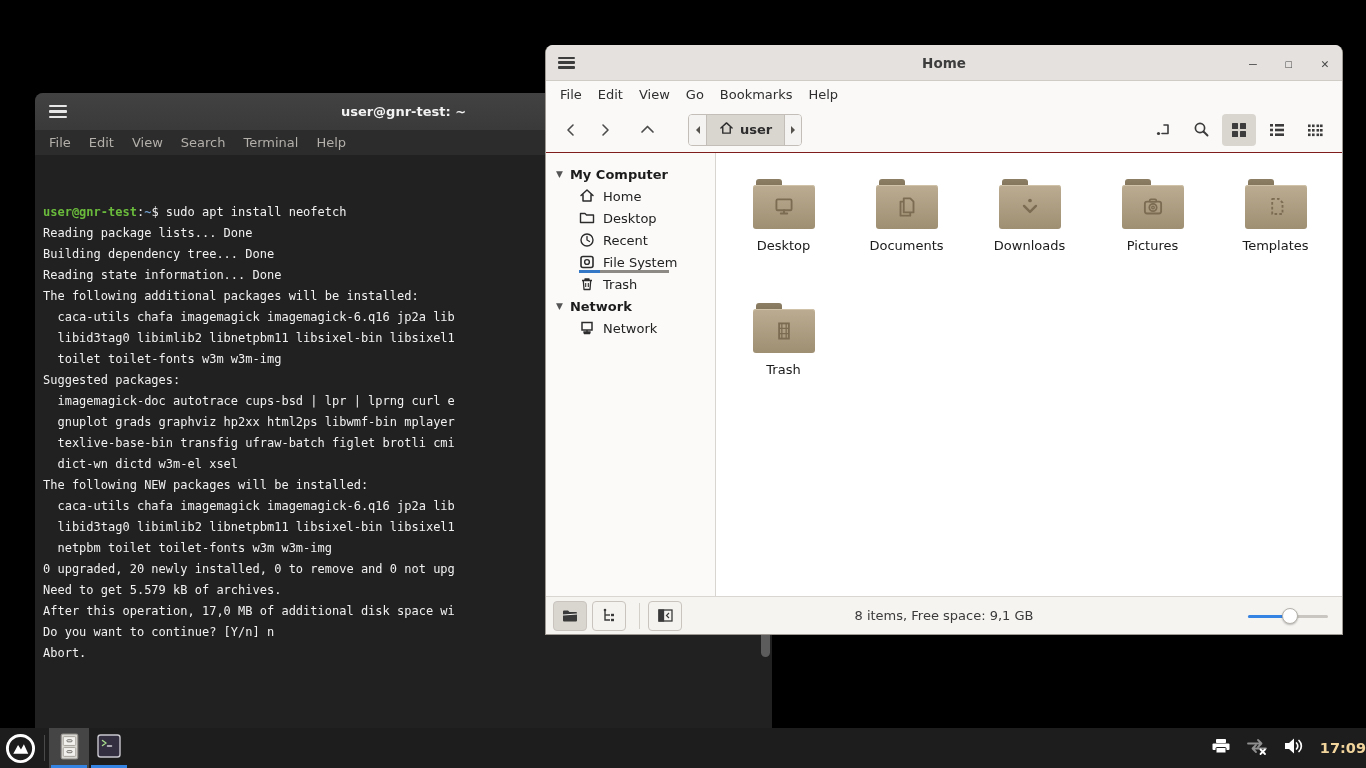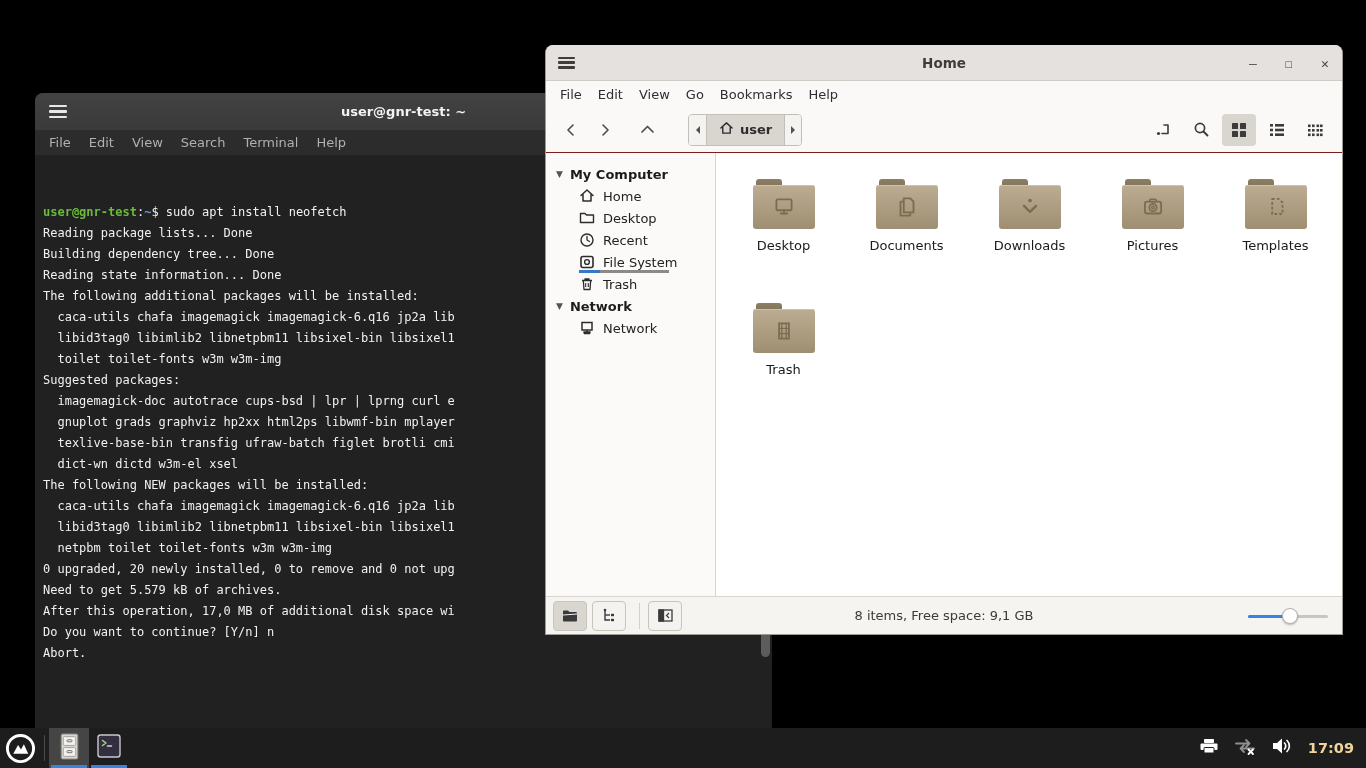--- a/index.html
+++ b/index.html
@@ -94,21 +94,21 @@
                  background:#fff; border:1px solid #b5b1ab; box-shadow:0 1px 2px rgba(0,0,0,.25); }
 
   
   #taskbar { position:absolute; left:0; bottom:0; width:1366px; height:40px; background:#1d1d1d;
              display:flex; align-items:center; z-index:5; }
   .tb-logo { width:40px; height:40px; display:flex; align-items:center; justify-content:center; }
   .tb-sep { width:1px; height:26px; background:#4a4a4a; margin:0 4px; }
   .tb-app { position:relative; width:40px; height:40px; display:flex; align-items:center; justify-content:center; }
   .tb-app.focused { background:#454545; }
   .tb-app .underline { position:absolute; bottom:0; left:2px; width:36px; height:3px; background:#3584e4; }
-  .tb-tray { margin-left:auto; display:flex; align-items:center; gap:13px; padding-right:12px; }
+  .tb-tray { margin-left:auto; display:flex; align-items:center; gap:13px; padding-right:0; }
   .tb-clock { font-size:14.5px; font-weight:bold; color:#f0d49c; margin-left:3px; }
 </style>
 </head>
 <body>
 
 <div id="screen">
 
   <div id="terminal">
     <div class="term-titlebar">
       <div class="hamburger">

